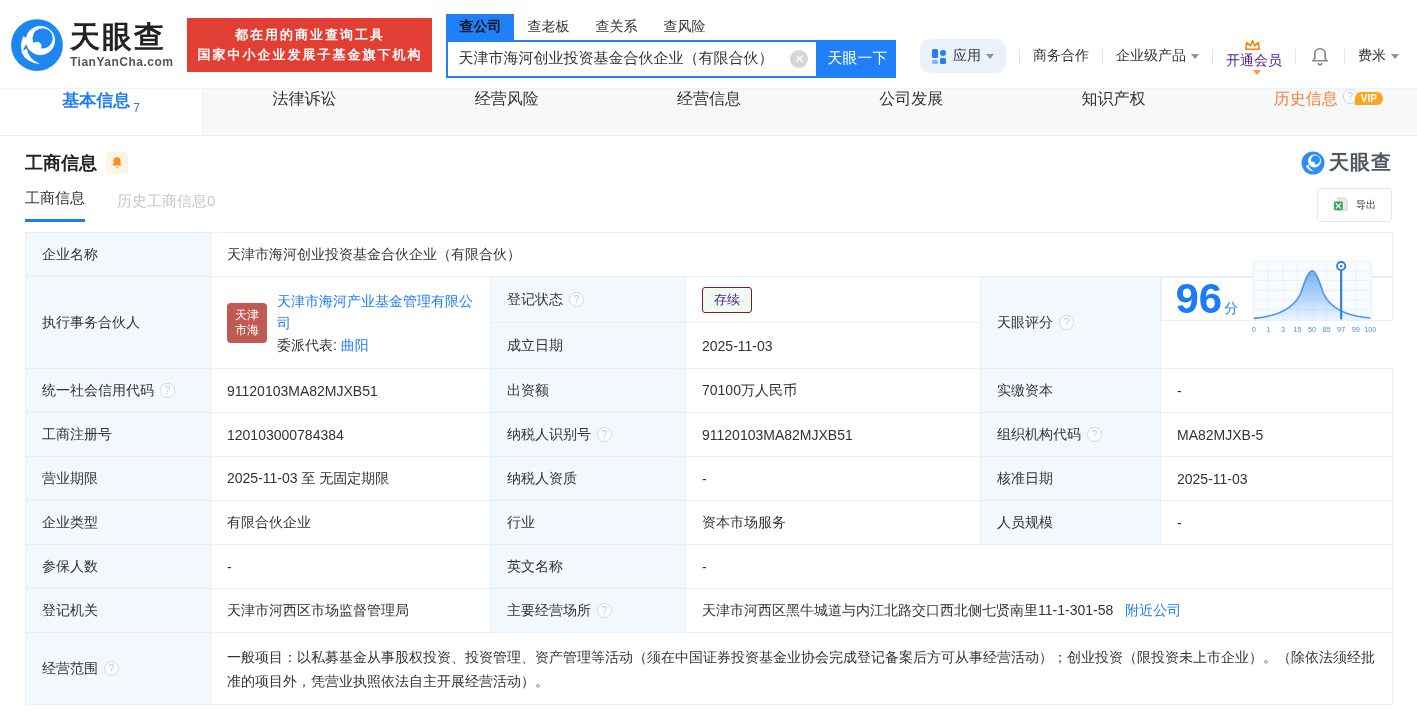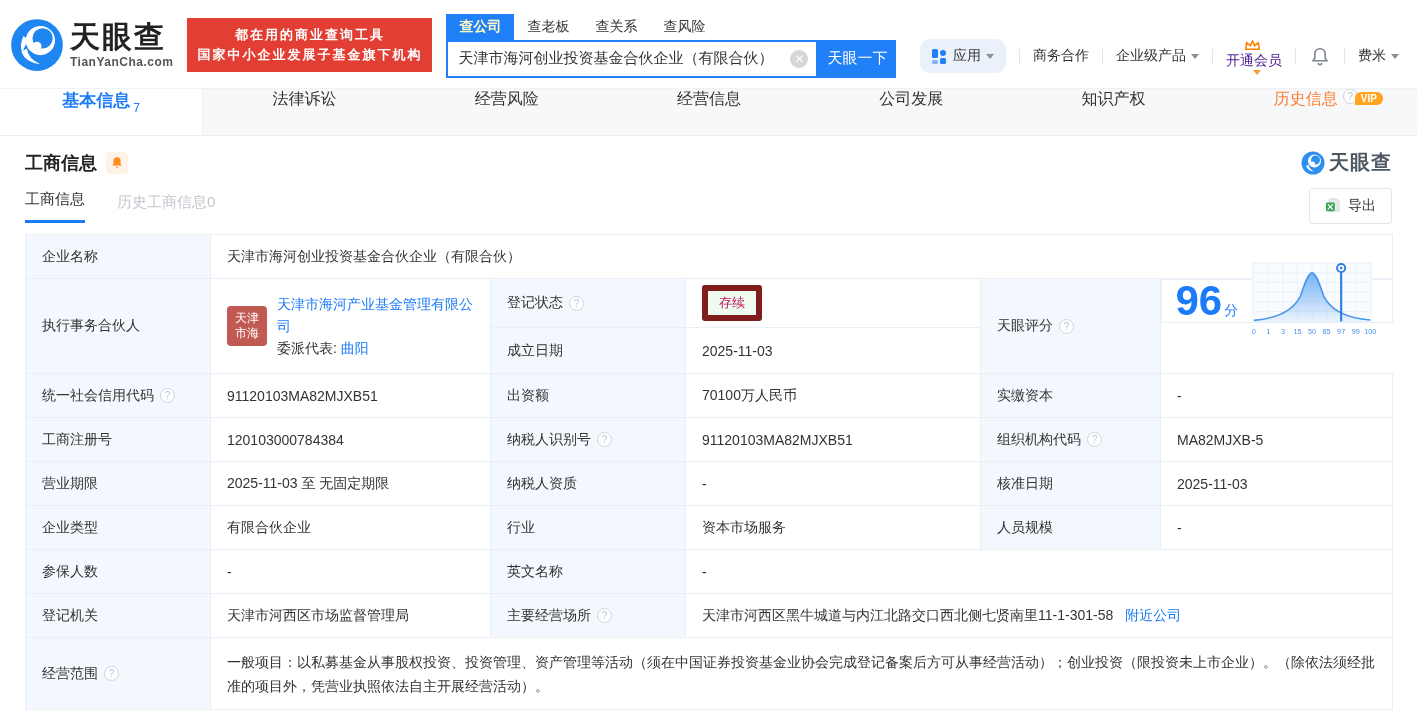--- a/index.html
+++ b/index.html
@@ -9,21 +9,21 @@
   .header { display:flex; align-items:center; padding:12px 18px 10px 10px; height:88px; }
   .logo-block { display:flex; align-items:center; cursor:pointer; }
   .logo-swirl { width:54px; height:54px; }
   .logo-texts { margin-left:6px; }
   .logo-title { font-size:30px; font-weight:bold; color:#222; letter-spacing:2px; line-height:30px; }
   .logo-domain { font-size:12px; font-weight:bold; color:#555; margin-top:3px; letter-spacing:.5px; }
   .slogan { margin-left:14px; background:#e23e33; color:#fff; padding:7px 10px; line-height:20px; font-size:13px; font-weight:bold; letter-spacing:2px; text-align:center; }
   .search-block { margin-left:14px; width:452px; }
   .search-tabs { display:flex; align-items:flex-end; height:27px; }
   .search-tab { font-size:14px; color:#333; padding:4px 13px; cursor:pointer; }
-  .search-tab.active { background:#2080f7; color:#fef9c3; font-weight:bold; }
+  .search-tab.active { background:#2080f7; color:#0f172a; font-weight:bold; }
   .search-row { display:flex; }
   .search-input-wrap { display:flex; align-items:center; width:372px; height:38px; border:2px solid #2080f7; background:#fff; padding:0 8px 0 10px; }
   .search-input { flex:1; border:none; outline:none; font-size:15px; color:#333; font-family:"Liberation Sans",sans-serif; background:transparent; }
   .clear-icon { width:18px; height:18px; border-radius:50%; background:#d4d6da; color:#fff; font-size:12px; line-height:18px; text-align:center; cursor:pointer; }
   .search-btn { width:78px; height:38px; background:#2080f7; color:#fff; border:none; font-size:15px; cursor:pointer; font-family:"Liberation Sans",sans-serif; }
   .header-spacer { flex:1; }
   .top-menu { display:flex; align-items:center; margin-top:22px; }
   .menu-item { display:flex; align-items:center; font-size:14px; color:#333; cursor:pointer; white-space:nowrap; }
   .apps-item { background:#eaf1fb; border-radius:10px; padding:8px 12px; }
   .menu-divider { width:1px; height:15px; background:#e3e5e8; margin:0 13px; }
@@ -49,30 +49,30 @@
   .bell-badge { width:22px; height:22px; background:#fdf3e6; border-radius:4px; margin-left:9px; display:flex; align-items:center; justify-content:center; cursor:pointer; }
   .watermark { display:flex; align-items:center; opacity:.92; }
   .watermark-text { font-size:20px; font-weight:bold; color:#3f4a56; margin-left:4px; letter-spacing:1px; }
 
   
   .subtab-row { display:flex; align-items:center; justify-content:space-between; padding:6px 25px 0; }
   .subtabs { display:flex; align-items:flex-end; }
   .subtab { font-size:15px; cursor:pointer; padding-bottom:11px; }
   .subtab.active { color:#333; border-bottom:3px solid #1c7bf8; }
   .subtab.inactive { color:#c3c7cd; margin-left:32px; }
-  .export-btn { display:flex; align-items:center; gap:7px; border:1px solid #e2e6ea; background:#fff; border-radius:3px; padding:8px 15px; font-size:14px; color:#333; cursor:pointer; font-family:"Liberation Sans",sans-serif; }
+  .export-btn { display:flex; align-items:center; gap:7px; border:1px solid #e2e6ea; background:#fff; border-radius:3px; padding:8px 15px; font-size:10px; color:#333; cursor:pointer; font-family:"Liberation Sans",sans-serif; }
 
   
   .info-table { margin:10px 25px 0; width:1367px; border-collapse:collapse; table-layout:fixed; }
   .info-table td { border:1px solid #e9eff5; font-size:14px; padding:6px 16px; height:44px; vertical-align:middle; color:#333; word-break:break-all; }
   td.lbl { background:#f2f8fd; }
   .lbl-inner { display:flex; align-items:center; }
   .help-icon { width:15px; height:15px; border-radius:50%; border:1px solid #ccd7e1; color:#b9c6d2; font-size:10px; line-height:13px; text-align:center; margin-left:6px; flex:0 0 auto; cursor:pointer; background:#fff; }
   .link { color:#1c7bf8; cursor:pointer; text-decoration:none; }
-  .status-badge { display:inline-block; padding:3px 11px; font-size:13px; color:#be185d; background:#effaf1; border:6px solid #7f1d1d; border-radius:3px; }
+  .status-badge { display:inline-block; padding:3px 11px; font-size:13px; color:#4c1d95; background:#effaf1; border:1px solid #7f1d1d; border-radius:3px; }
   .partner-cell { display:flex; align-items:center; gap:10px; }
   .avatar { width:40px; height:40px; background:#c05a52; border-radius:4px; color:#fff; font-size:12px; line-height:15px; display:flex; flex-direction:column; align-items:center; justify-content:center; flex:0 0 auto; cursor:pointer; }
   .partner-info { line-height:22px; }
   .score-cell { display:flex; align-items:center; justify-content:center; gap:12px; padding:4px 6px !important; }
   .score-num { font-size:42px; font-weight:bold; color:#1c7bf8; line-height:42px; }
   .score-unit { font-size:14px; color:#1c7bf8; margin-left:2px; }
   .scope-text { line-height:24px; }
 </style>
 </head>
 <body>

